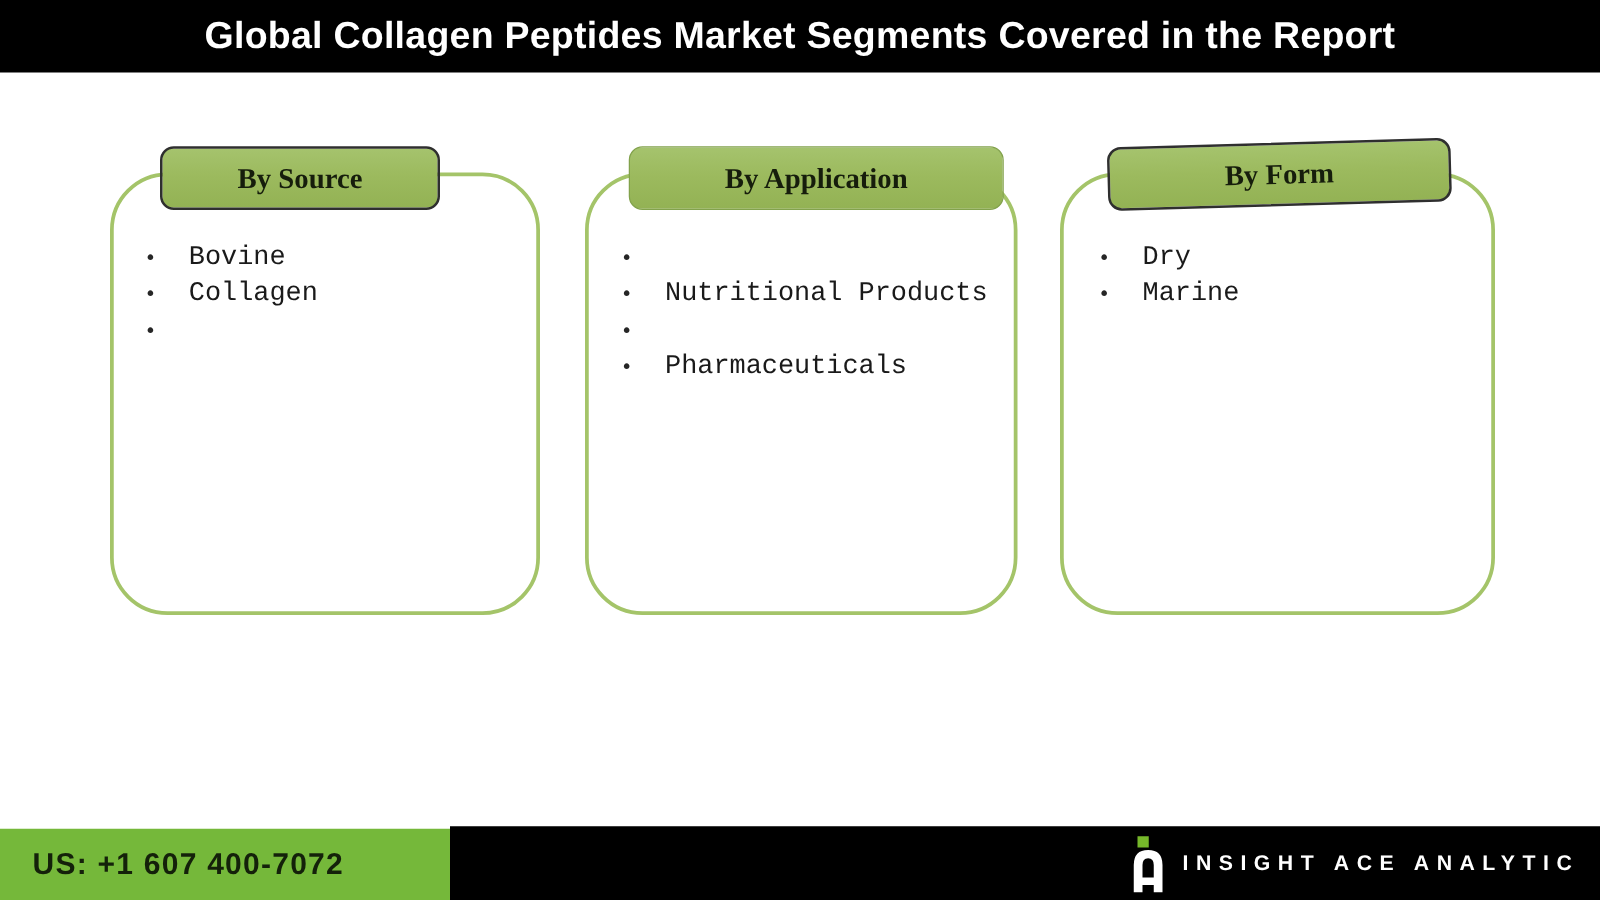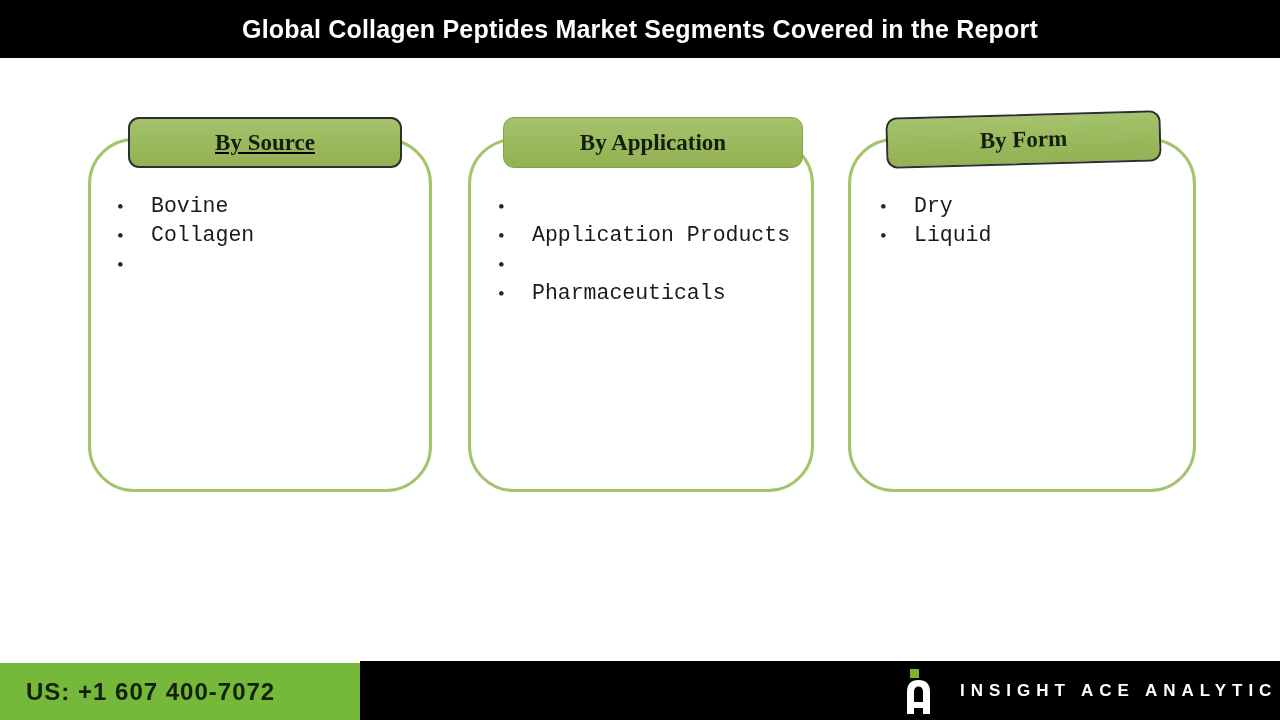--- a/index.html
+++ b/index.html
@@ -14,54 +14,54 @@
     --title-white:#ffffff;
   }
   *{margin:0;padding:0;box-sizing:border-box;}
   html,body{width:1280px;height:720px;}
   body{font-family:"Liberation Sans",sans-serif;background:#ffffff;overflow:hidden;}
   .stage{position:relative;width:1280px;height:720px;background:#ffffff;}
 
   
   .topbar{position:absolute;left:0;top:0;width:1280px;height:58px;background:var(--black-bar);
           display:flex;align-items:center;justify-content:center;}
-  .topbar .title{color:var(--title-white);font-size:25px;font-weight:bold;letter-spacing:.2px;}
+  .topbar .title{color:var(--title-white);font-size:30px;font-weight:bold;letter-spacing:.2px;}
 
   
   .panel-box{position:absolute;top:138px;height:354px;border:3px solid var(--box-border);
              border-radius:46px;background:#ffffff;}
   .box-1{left:88px;width:344px;}
   .box-2{left:468px;width:346px;}
   .box-3{left:848px;width:348px;}
 
   
   .tab{position:absolute;height:51px;border-radius:11px;
        background:linear-gradient(180deg,#a5c36d 0%,#9cba5e 45%,#93b254 100%);
        display:flex;align-items:center;justify-content:center;}
   .tab .tab-title{font-family:"Liberation Serif",serif;font-weight:bold;font-size:23px;color:#161d0c;}
-  .tab-1{left:128px;top:117px;width:274px;border:2px solid var(--tab-border-dark);text-decoration:underline;}
+  .tab-1{left:128px;top:117px;width:224px;border:2px solid var(--tab-border-dark);}
   .tab-2{left:503px;top:117px;width:300px;border:1px solid var(--tab-border-green);}
   .tab-3{left:886px;top:114px;width:275px;border:2px solid var(--tab-border-dark);transform:rotate(-1.6deg);}
 
   
   .items{position:absolute;top:192px;list-style:none;}
   .items-1{left:113px;width:300px;}
   .items-2{left:494px;width:300px;}
   .items-3{left:876px;width:300px;}
   .items li{display:flex;align-items:flex-start;font-family:"Liberation Serif",serif;
             font-size:21.5px;line-height:29px;color:var(--ink);}
   .items .bullet{flex:0 0 38px;text-align:left;padding-left:4px;font-size:19px;color:#262626;}
   .items .item-text{white-space:pre-line;max-width:262px;font-family:Liberation Mono, monospace;}
 
   
   .footer-black{position:absolute;left:360px;top:661px;width:920px;height:59px;background:var(--black-bar);}
   .footer-green{position:absolute;left:0;top:663px;width:360px;height:57px;background:var(--footer-green);
                 display:flex;align-items:center;text-align:center;}
   .phone{padding-left:26px;font-size:24px;font-weight:bold;color:#14210a;letter-spacing:1px;}
-  .brand{position:absolute;left:905px;top:661px;height:59px;display:flex;align-items:center;gap:28px;}
+  .brand{position:absolute;left:905px;top:661px;height:59px;display:flex;align-items:center;gap:14px;}
   .brand-text{color:#ffffff;font-size:17px;font-weight:bold;letter-spacing:6px;white-space:nowrap;}
 </style>
 </head>
 <body>
 
 <div class="stage">
 
   <div class="topbar">
     <div class="title">Global Collagen Peptides Market Segments Covered in the Report</div>
   </div>
@@ -87,21 +87,21 @@
   <div class="panel-box box-2"></div>
   <div class="tab tab-2">
     <span class="tab-title">By Application</span>
   </div>
   <ul class="items items-2">
     <li>
       <span class="bullet">•</span>
     </li>
     <li>
       <span class="bullet">•</span>
-      <span class="item-text">Application Products</span>
+      <span class="item-text">Nutritional Products</span>
     </li>
     <li>
       <span class="bullet">•</span>
     </li>
     <li>
       <span class="bullet">•</span>
       <span class="item-text">Pharmaceuticals</span>
     </li>
   </ul>
 
@@ -109,21 +109,21 @@
   <div class="tab tab-3">
     <span class="tab-title">By Form</span>
   </div>
   <ul class="items items-3">
     <li>
       <span class="bullet">•</span>
       <span class="item-text">Dry</span>
     </li>
     <li>
       <span class="bullet">•</span>
-      <span class="item-text">Liquid</span>
+      <span class="item-text">Marine</span>
     </li>
   </ul>
 
   <div class="footer-black"></div>
   <div class="footer-green">
     <span class="phone">US: +1 607 400-7072</span>
   </div>
   <div class="brand">
     <svg width="27" height="46" viewBox="0 0 27 46" aria-hidden="true">
       <rect x="5" y="1" width="9" height="9" fill="var(--logo-green)"></rect>

